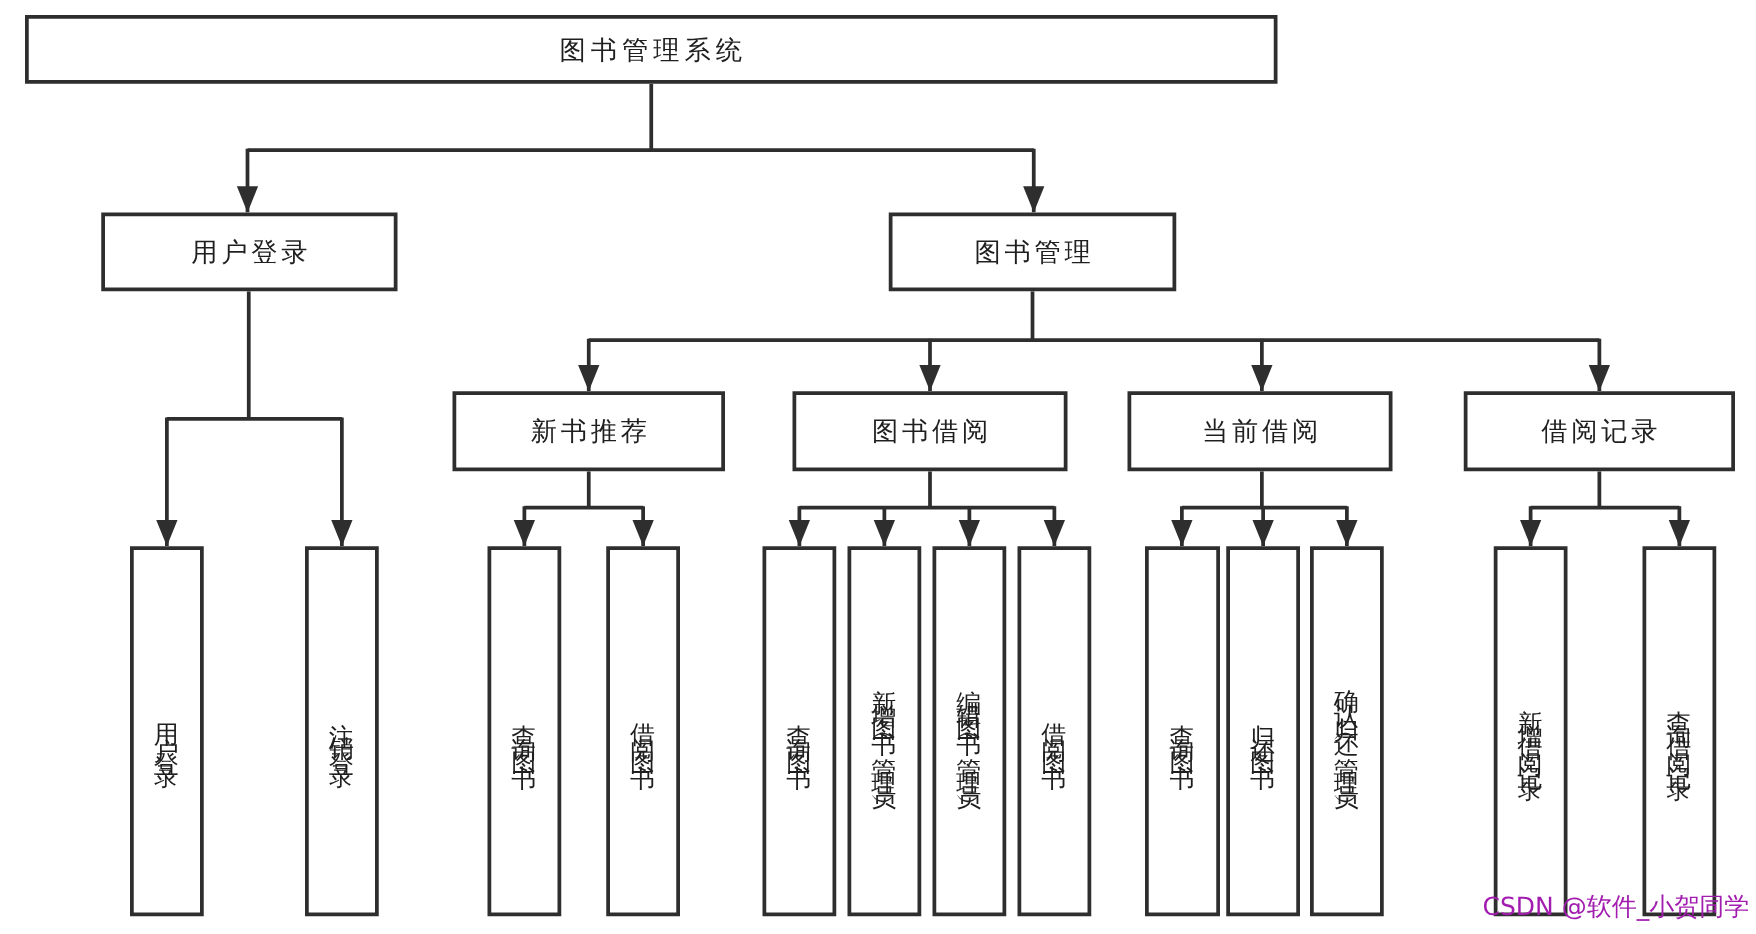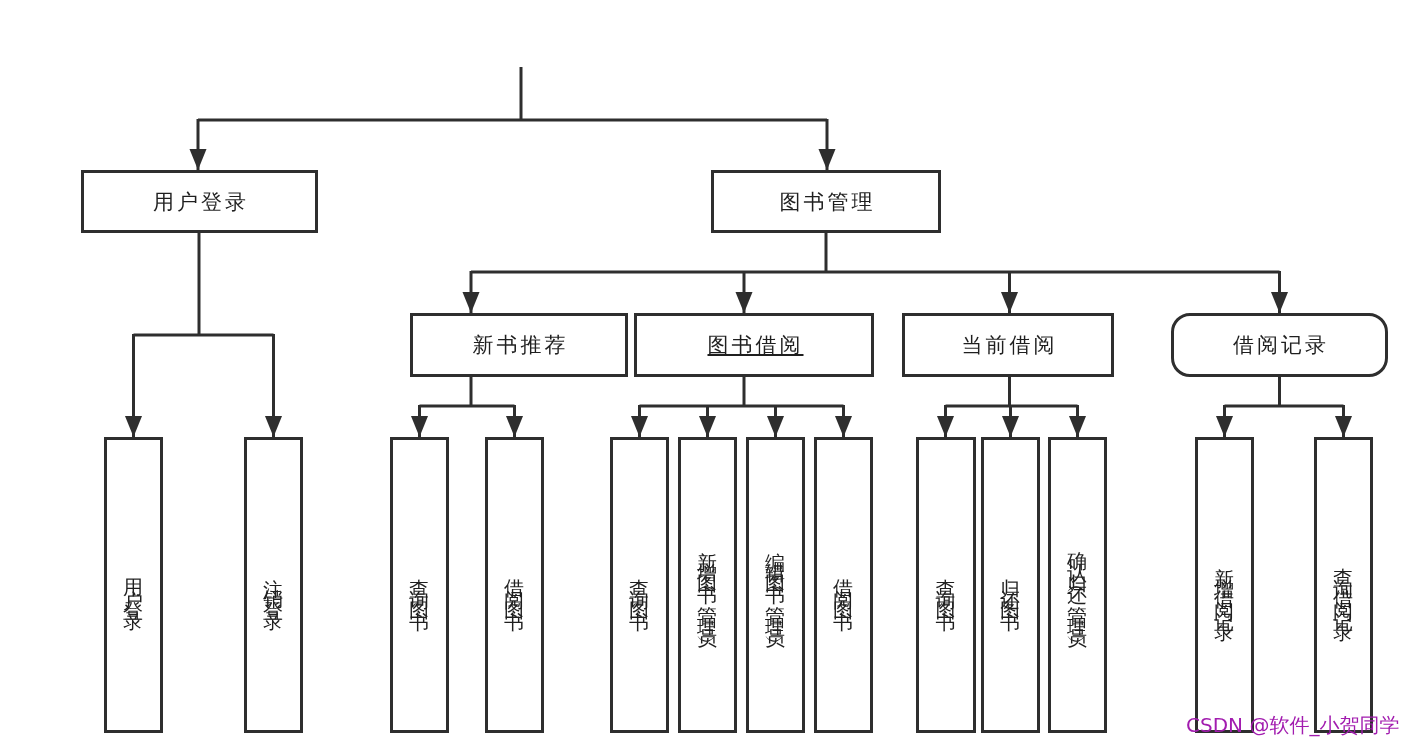--- a/index.html
+++ b/index.html
@@ -110,28 +110,29 @@
       <line x1="1010.5" y1="405" x2="1010.5" y2="437" marker-end="url(#arr)"></line>
       <line x1="1077.5" y1="405" x2="1077.5" y2="437" marker-end="url(#arr)"></line>
 
       <path d="M1279.5,377 V406"></path>
       <path d="M1224.5,406 H1343.5"></path>
       <line x1="1224.5" y1="405" x2="1224.5" y2="437" marker-end="url(#arr)"></line>
       <line x1="1343.5" y1="405" x2="1343.5" y2="437" marker-end="url(#arr)"></line>
     </g>
   </svg>
 
+  <div class="node h-node root-node" style="left:20px; top:12px; width:1002px; height:55px;">图书管理系统</div>
 
   <div class="node h-node" style="left:81px; top:170px; width:237px; height:63px;">用户登录</div>
   <div class="node h-node" style="left:711px; top:170px; width:230px; height:63px;">图书管理</div>
 
-  <div class="node h-node" style="left:362px; top:313px; width:218px; height:64px;margin-left:48px;">新书推荐</div>
-  <div class="node h-node" style="left:634px; top:313px; width:240px; height:64px;text-decoration:underline;">图书借阅</div>
+  <div class="node h-node" style="left:362px; top:313px; width:218px; height:64px;">新书推荐</div>
+  <div class="node h-node" style="left:634px; top:313px; width:220px; height:64px;">图书借阅</div>
   <div class="node h-node" style="left:902px; top:313px; width:212px; height:64px;">当前借阅</div>
-  <div class="node h-node" style="left:1171px; top:313px; width:217px; height:64px;border-radius:19px;">借阅记录</div>
+  <div class="node h-node" style="left:1171px; top:313px; width:217px; height:64px;">借阅记录</div>
 
   <div class="node leaf" style="left:104px; top:437px; width:59px; height:296px;">
     <span class="vtext">用户登录</span>
   </div>
   <div class="node leaf" style="left:244px; top:437px; width:59px; height:296px;">
     <span class="vtext">注销登录</span>
   </div>
 
   <div class="node leaf" style="left:390px; top:437px; width:59px; height:296px;">
     <span class="vtext">查询图书</span>

